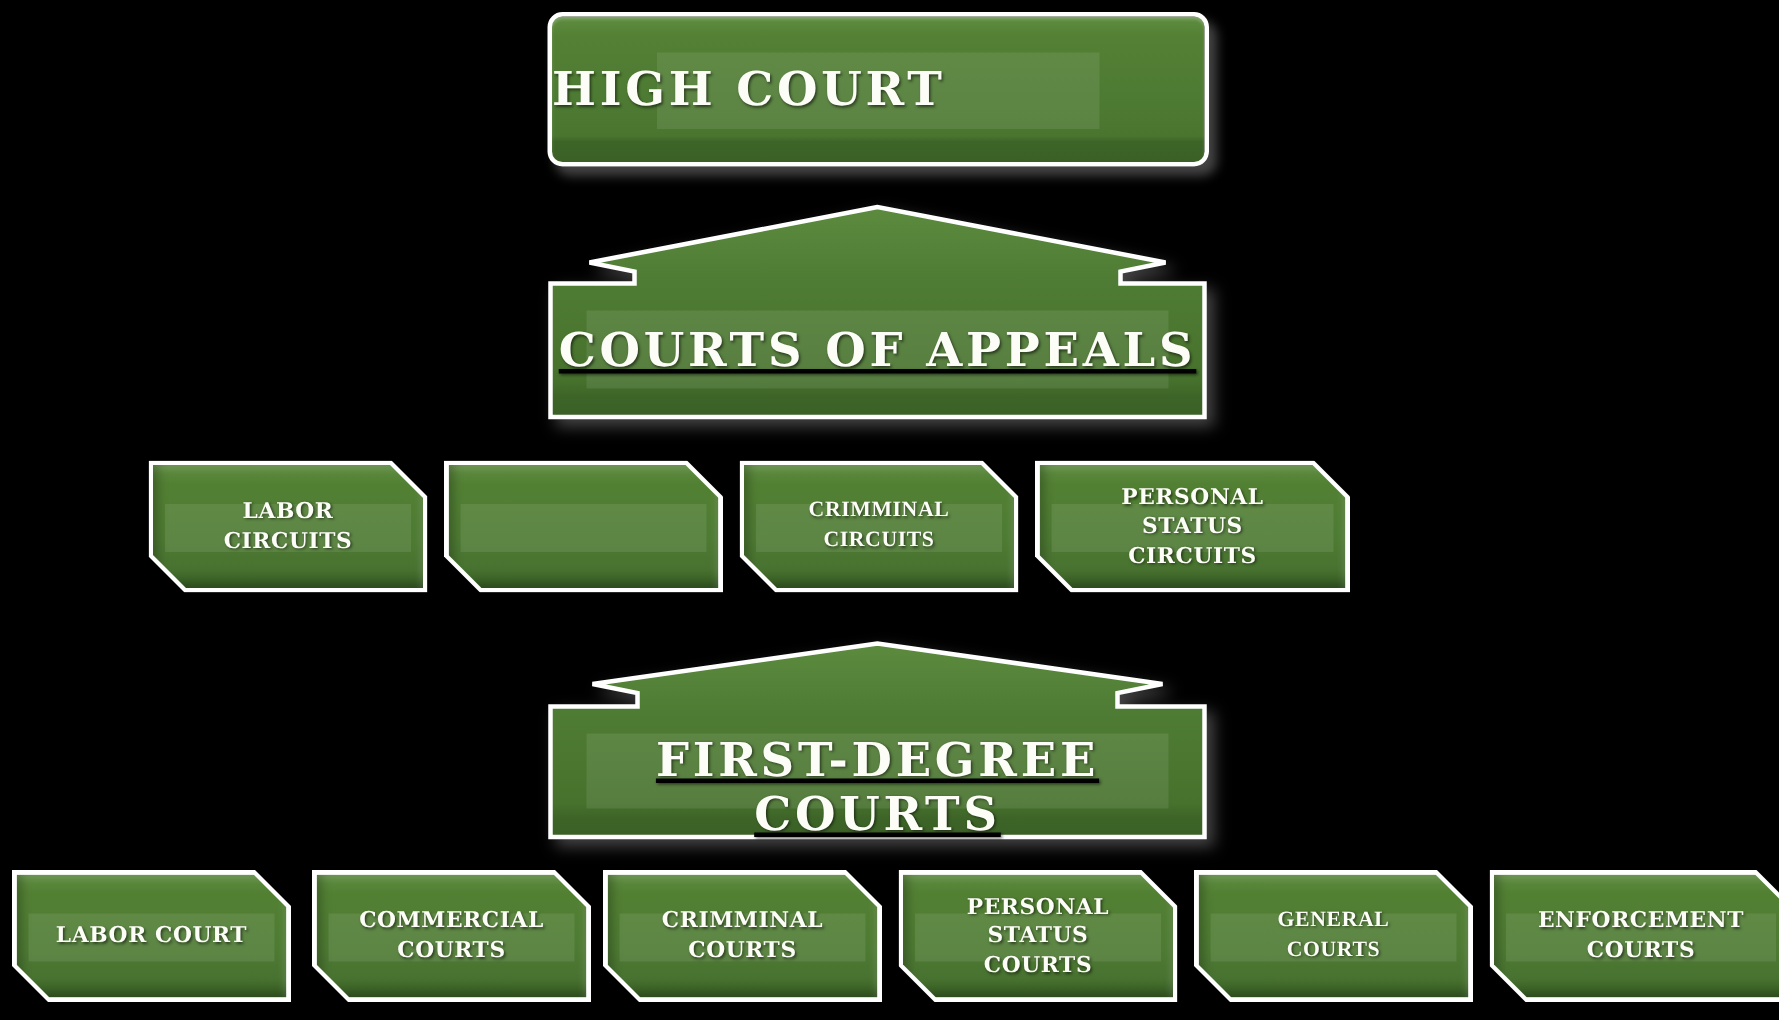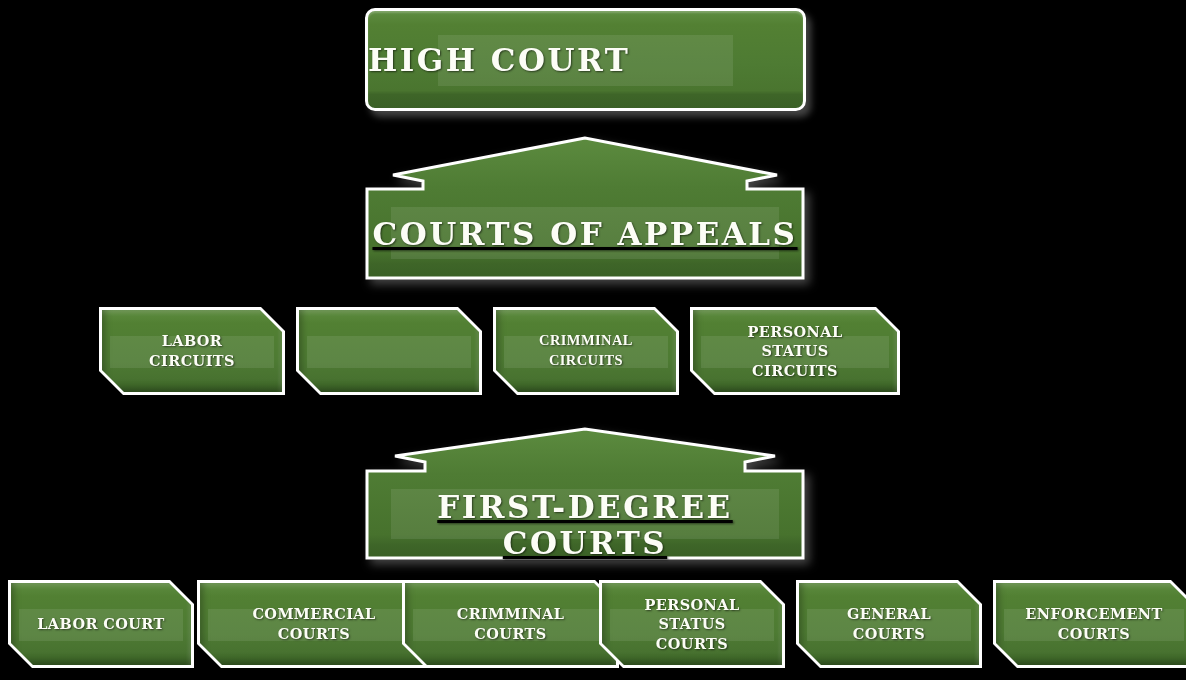--- a/index.html
+++ b/index.html
@@ -43,21 +43,21 @@
     position:absolute;inset:3px;
     clip-path:polygon(0 0,calc(100% - 22px) 0,100% 22px,100% 100%,22px 100%,0 calc(100% - 22px));
     background:linear-gradient(180deg,#5d8c40 0%,#528033 16%,#4e7b33 60%,#487230 84%,#3f6829 92%,#3a6026 100%);
     box-shadow:inset 3px -3px 7px rgba(0,0,0,0.28), inset -2px 3px 4px rgba(255,255,255,0.14);
     display:flex;align-items:center;justify-content:center;text-align:center;
   }
   .snip-inner .band{left:8px;right:8px;top:26px;bottom:24px;}
   .label.w150{max-width:150px;}
   .label.w110{max-width:110px;}
   .label.w130{max-width:132px;}
-  .label.w100{max-width:100px;}
+  .label.w100{max-width:100px;font-family:Liberation Serif, serif;}
 </style>
 </head>
 <body>
 
 <div class="stage">
 
   <div class="round-box">
     <div class="band"></div>
     <span class="label lg">HIGH COURT</span>
   </div>
@@ -114,27 +114,27 @@
       <span class="label lg">FIRST-DEGREE COURTS</span>
     </div>
   </div>
 
   <div class="snip" style="left:8px;top:580px;">
     <div class="snip-inner">
       <div class="band"></div>
       <span class="label sm w150">LABOR COURT</span>
     </div>
   </div>
-  <div class="snip" style="left:197px;top:580px;padding-left:48px;">
+  <div class="snip" style="left:208px;top:580px;">
     <div class="snip-inner">
       <div class="band"></div>
       <span class="label sm w150">COMMERCIAL COURTS</span>
     </div>
   </div>
-  <div class="snip" style="left:402px;top:580px;padding-left:31px;">
+  <div class="snip" style="left:402px;top:580px;">
     <div class="snip-inner">
       <div class="band"></div>
       <span class="label sm w130">CRIMMINAL COURTS</span>
     </div>
   </div>
   <div class="snip" style="left:599px;top:580px;">
     <div class="snip-inner">
       <div class="band"></div>
       <span class="label sm w130">PERSONAL STATUS COURTS</span>
     </div>

